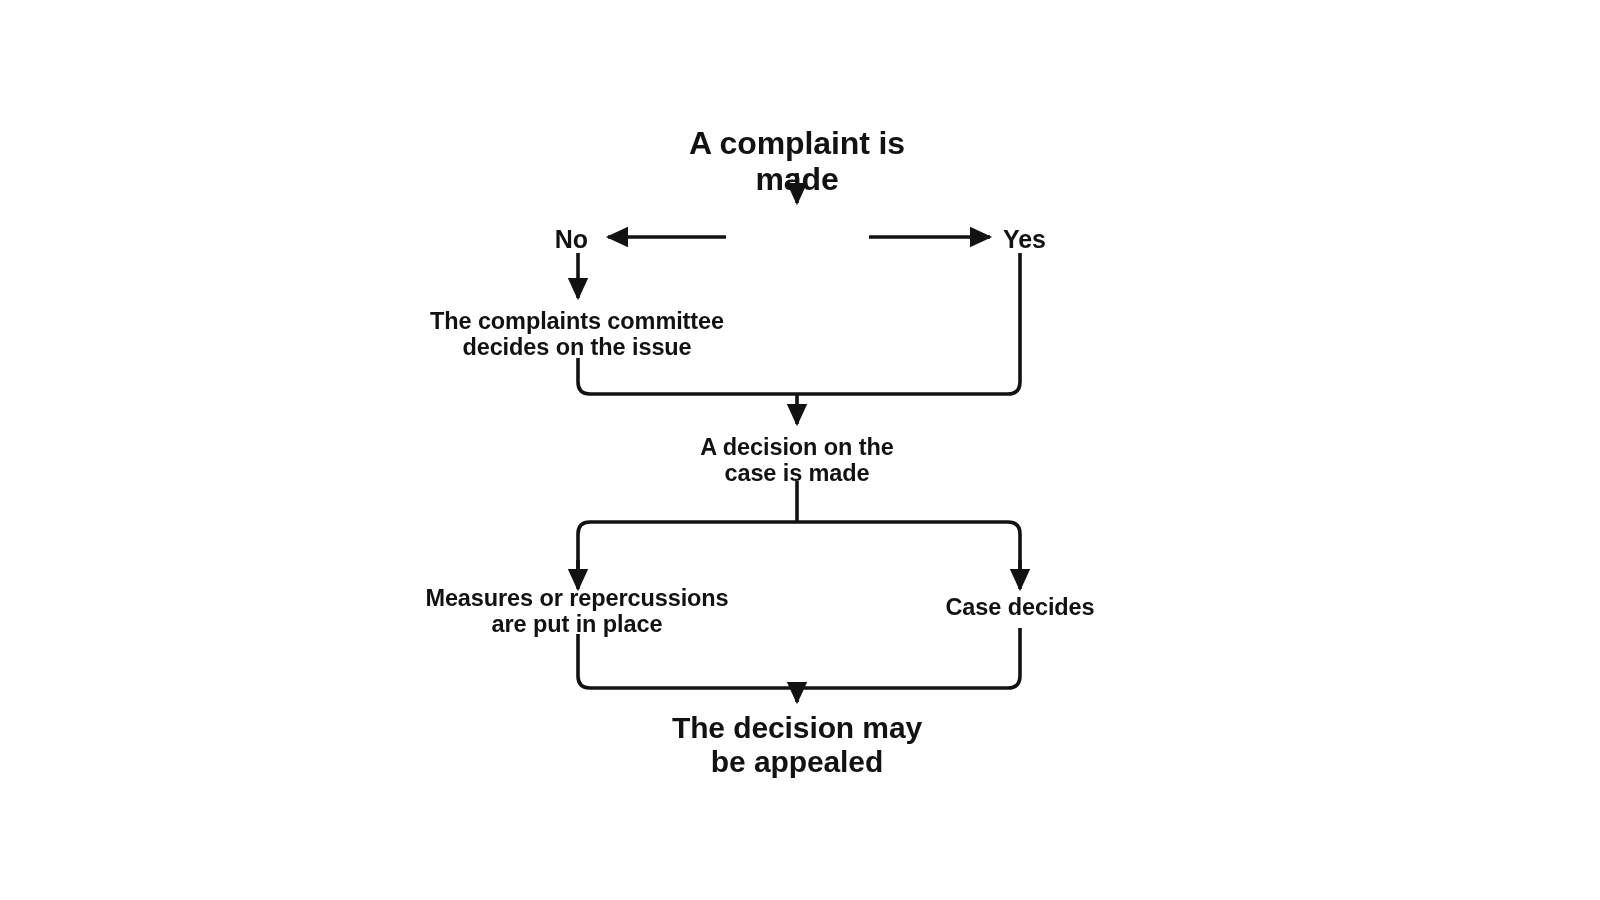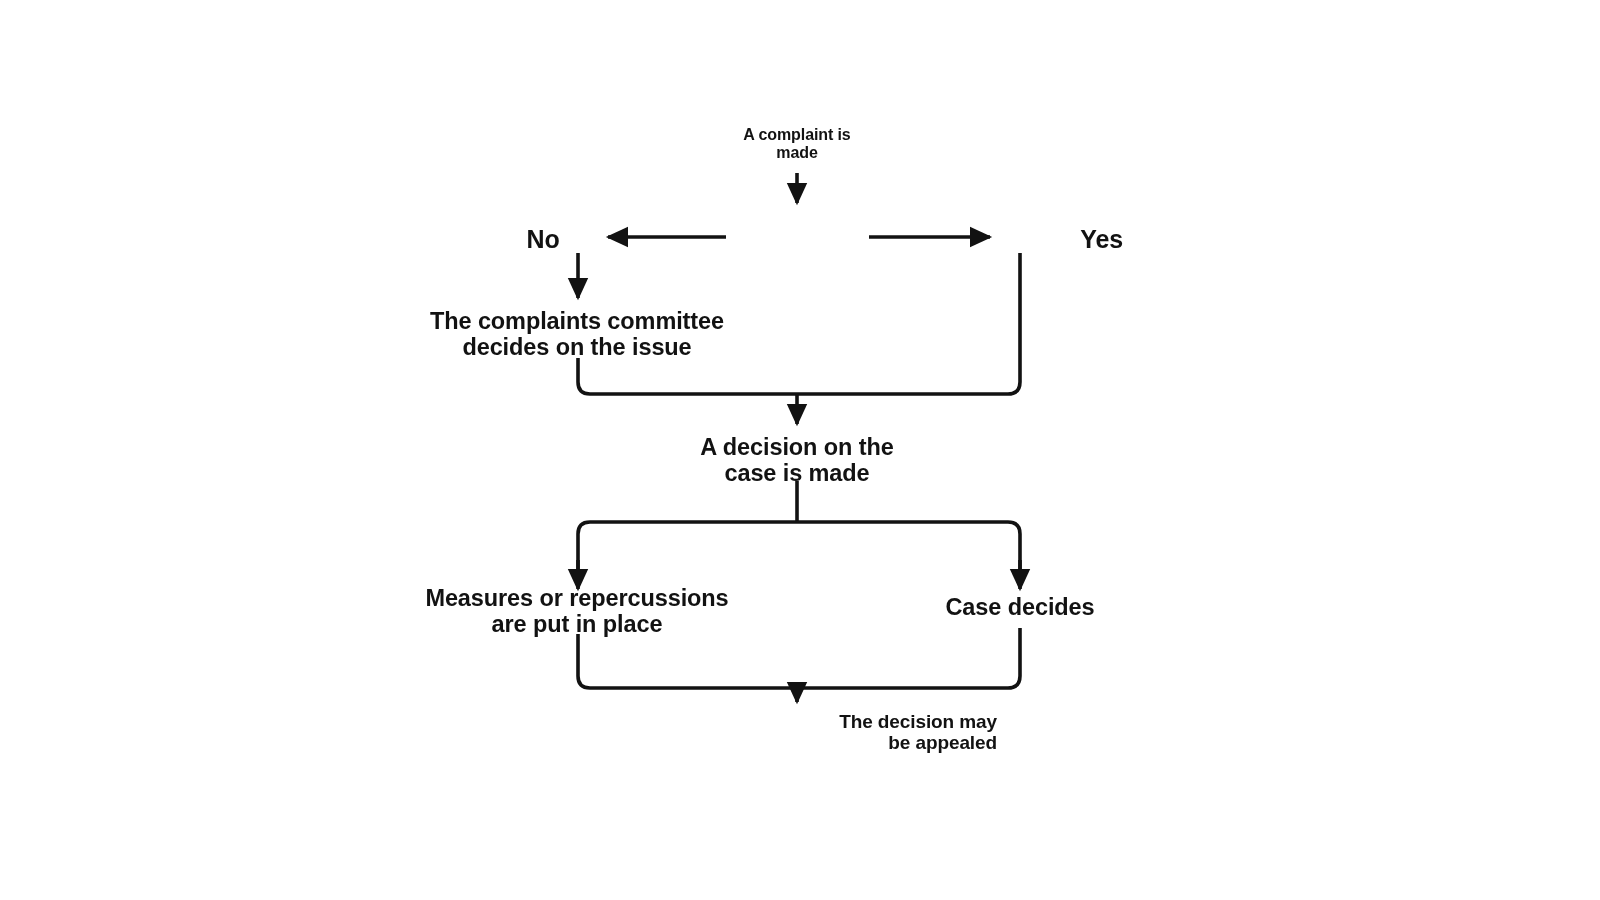--- a/index.html
+++ b/index.html
@@ -28,29 +28,29 @@
   }
   .node {
     position: absolute;
     text-align: center;
     font-weight: bold;
     color: #121212;
     line-height: 1.12;
     white-space: pre-line;
     letter-spacing: -0.1px;
   }
-  .n-start      { left: 597px; top: 126px;  width: 400px; font-size: 16px; }
+  .n-start      { left: 597px; top: 126px;  width: 400px; font-size: 32px; }
   .n-decision   { left: 597px; top: 214px;  width: 400px; font-size: 23.5px; }
-  .n-no         { left: 498px; top: 225px;  width: 90px;  font-size: 25px; text-align: center; }
-  .n-yes        { left: 1003px; top: 225px; width: 120px; font-size: 25px; text-align: right; }
+  .n-no         { left: 498px; top: 225px;  width: 90px;  font-size: 25px; text-align: right; }
+  .n-yes        { left: 1003px; top: 225px; width: 120px; font-size: 25px; text-align: left; }
   .n-committee  { left: 377px; top: 308px;  width: 400px; font-size: 23.5px; }
   .n-case-dec   { left: 597px; top: 434px;  width: 400px; font-size: 23.5px; }
   .n-measures   { left: 377px; top: 585px;  width: 400px; font-size: 23.5px; }
   .n-dropped    { left: 880px; top: 594px;  width: 280px; font-size: 23.5px; }
-  .n-appeal     { left: 597px; top: 711px;  width: 400px; font-size: 19px; text-align: right; }
+  .n-appeal     { left: 597px; top: 711px;  width: 400px; font-size: 30px; }
 </style>
 </head>
 <body>
 
 <div id="stage">
 
   <svg id="wiring" viewBox="0 0 1600 900">
     <defs>
       <marker id="ah" markerWidth="7" markerHeight="7" refX="5.6" refY="3.2" orient="auto" markerUnits="strokeWidth">
         <path d="M0,0.35 L6.2,3.2 L0,6.05 Z" fill="#121212"></path>

